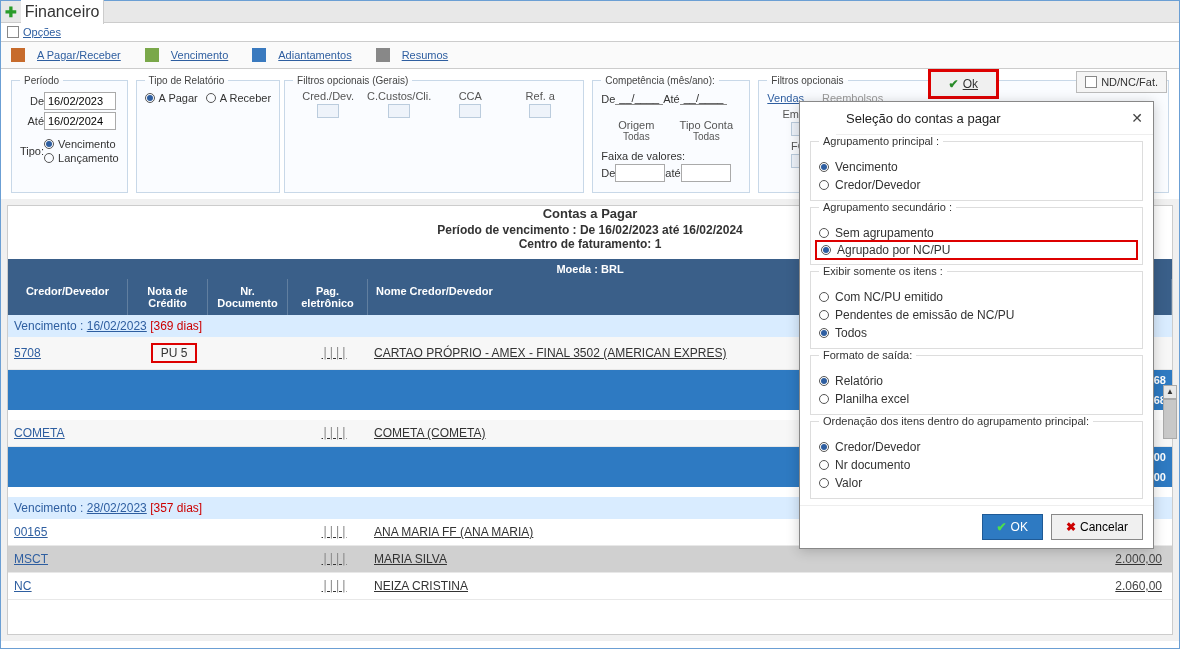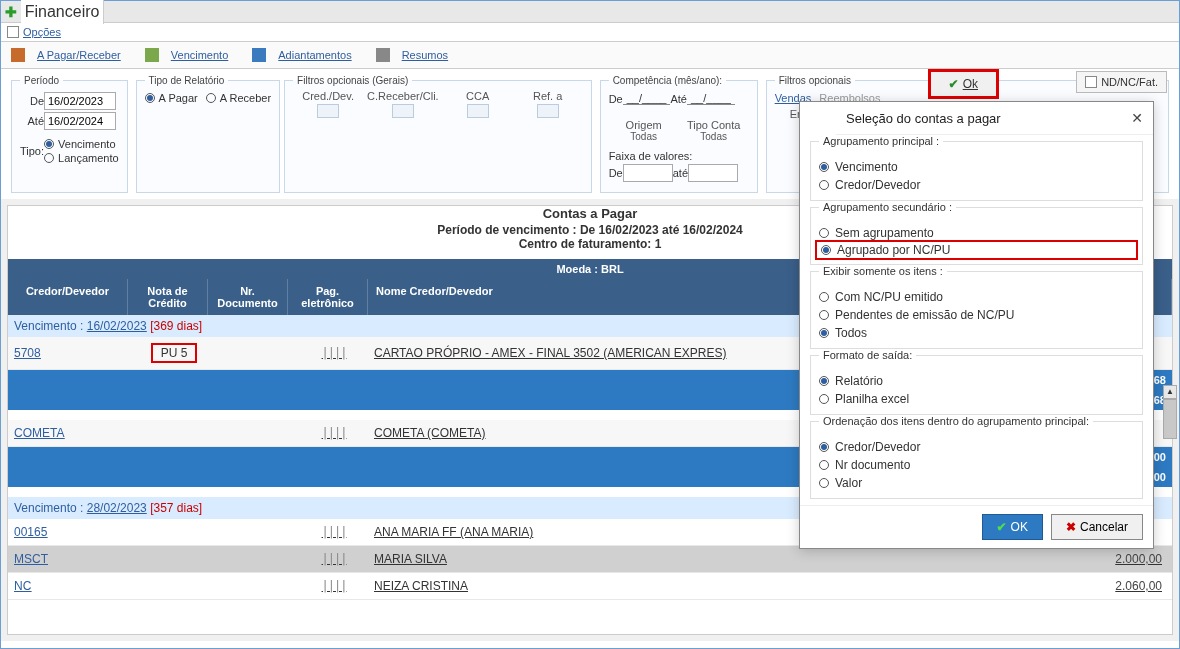--- a/index.html
+++ b/index.html
@@ -152,21 +152,21 @@
         </div>
       </fieldset>
       <fieldset class="filter-group">
         <legend>Filtros opcionais (Gerais)</legend>
         <div style="display:flex;">
           <div class="subfilter">
               <span>Cred./Dev.</span>
               <span class="mini"></span>
             </div>
           <div class="subfilter">
-              <span>C.Receber/Cli.</span>
+              <span>C.Custos/Cli.</span>
               <span class="mini"></span>
             </div>
           <div class="subfilter">
               <span>CCA</span>
               <span class="mini"></span>
             </div>
           <div class="subfilter">
               <span>Ref. a</span>
               <span class="mini"></span>
             </div>
@@ -200,21 +200,21 @@
           <span>até</span>
           <input type="text" style="width: 50px;">
         </div>
       </div>
     </fieldset>
 
     <fieldset class="filter-group" style="flex:1;">
       <legend>Filtros opcionais</legend>
       <div class="filter-row">
         <span style="color:#2e5ea0;text-decoration:underline;">Vendas</span>
-        <span style="color:#999;margin-left:8px;">Reembolsos</span>
+        <span style="color:#999;margin-left:18px;">Reembolsos</span>
       </div>
       <div style="display:flex;margin-top:4px;">
         <div class="subfilter">
             <span>Emissor</span>
             <span class="mini"></span>
           </div>
       </div>
       <div style="display:flex;margin-top:4px;">
         <div class="subfilter">
             <span>FOP</span>

